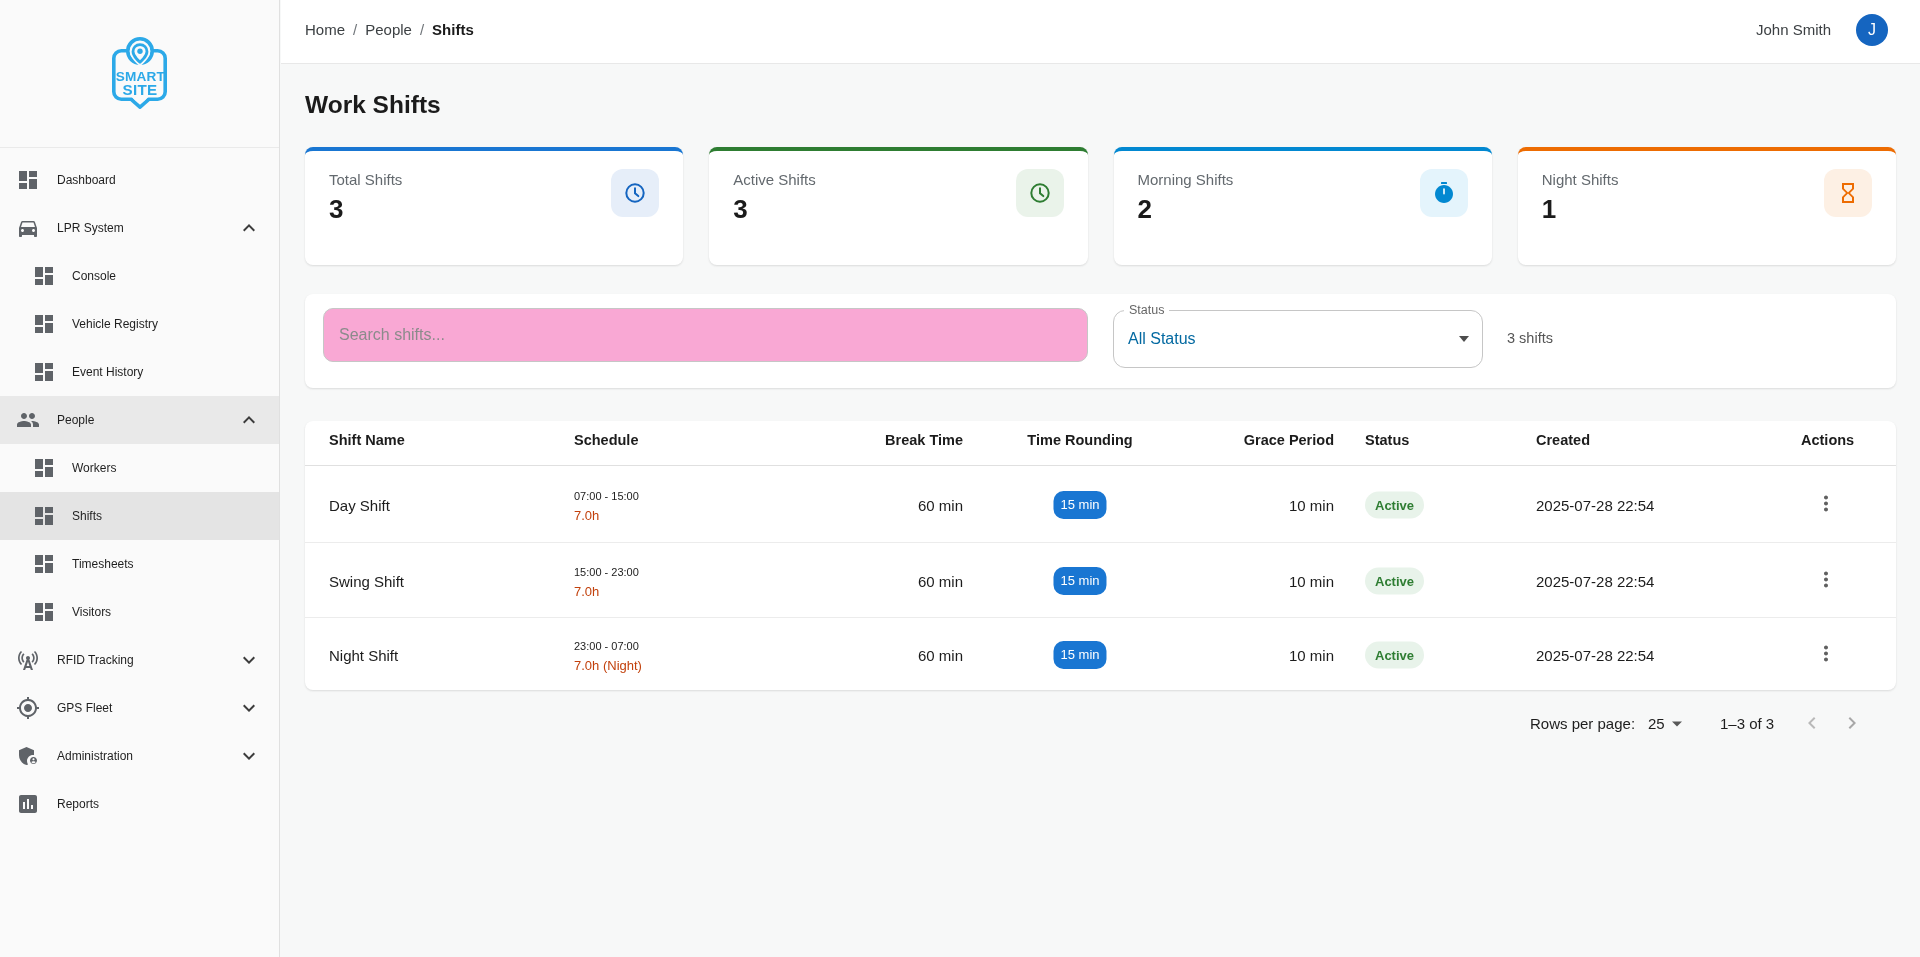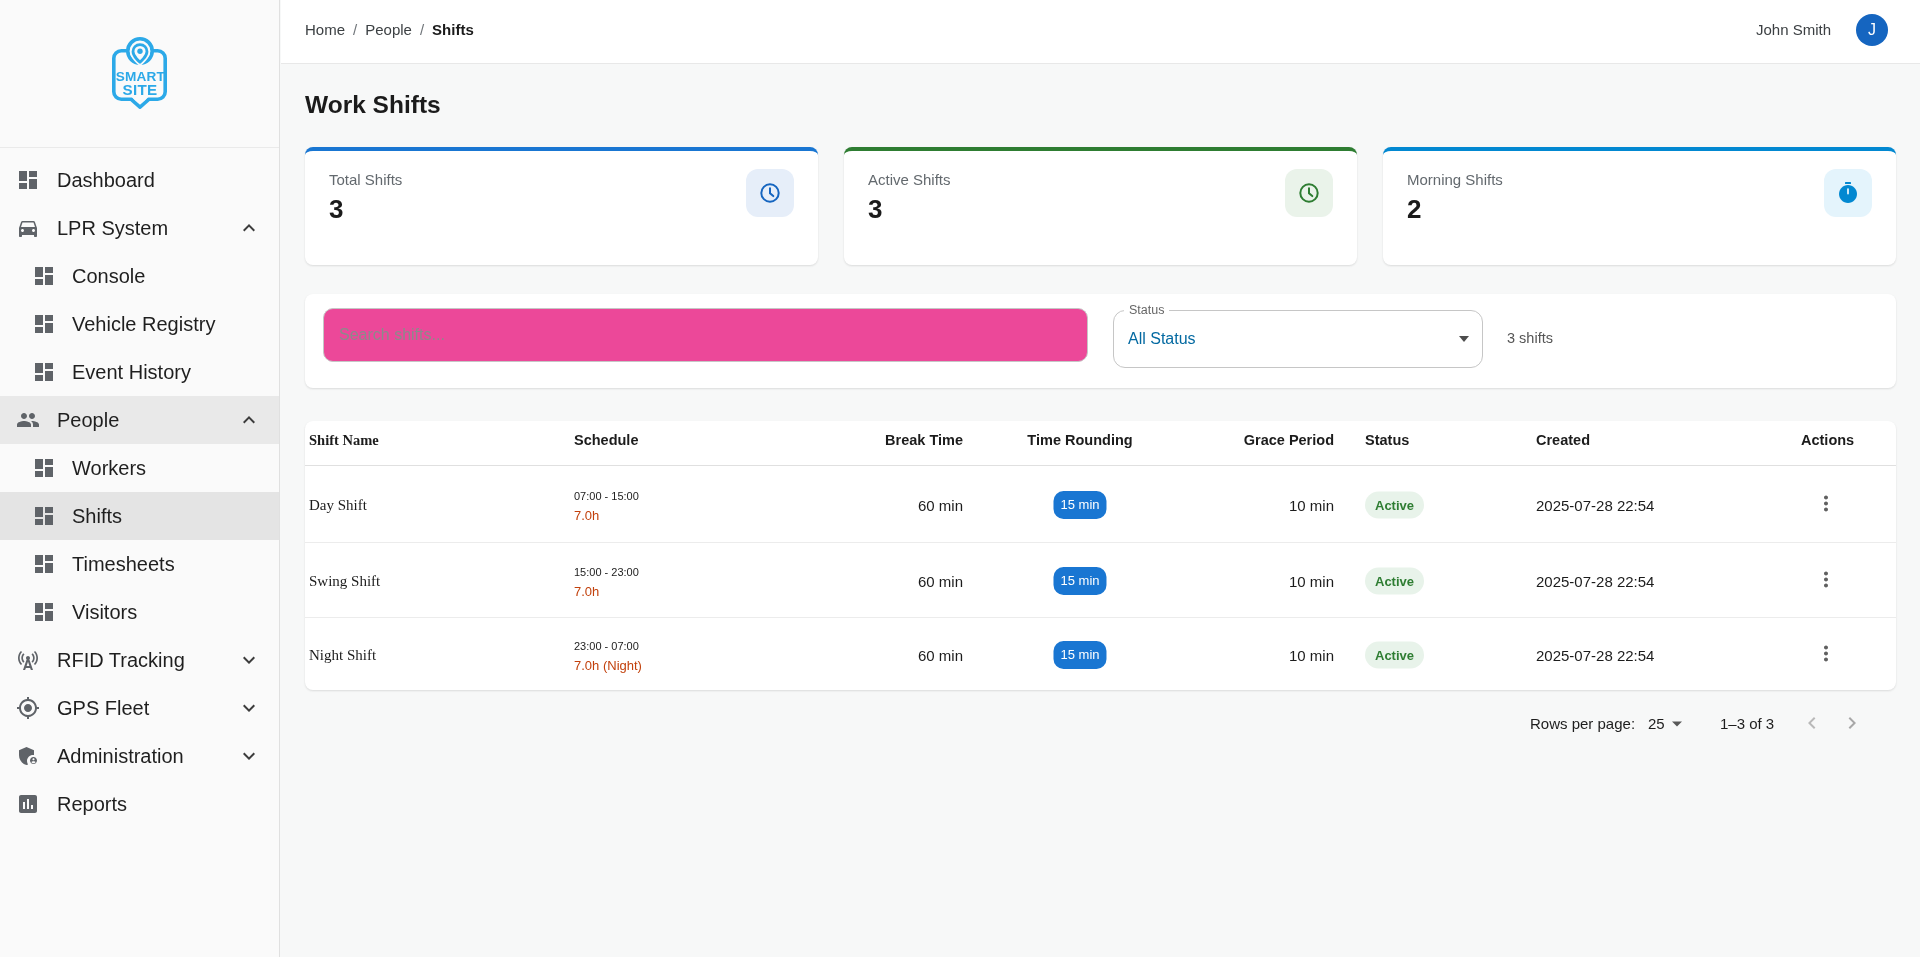--- a/index.html
+++ b/index.html
@@ -8,21 +8,21 @@
 body {
   width:1920px; height:957px; overflow:hidden;
   font-family:"Liberation Sans", sans-serif;
   background:#f7f8f8; color:#1c1c1c;
 }
 
 .sidebar { position:fixed; left:0; top:0; width:280px; height:957px; background:#fafafa; border-right:1px solid #e0e0e0; z-index:5; }
 .logobox { height:148px; border-bottom:1px solid #eaeaea; display:flex; align-items:center; justify-content:center; }
 .logobox svg { margin-top:-2px; }
 .nav { padding-top:8px; }
-.item { height:48px; display:flex; align-items:center; padding-left:16px; position:relative; font-size:20px; color:#1f1f1f; }
+.item { height:48px; display:flex; align-items:center; padding-left:16px; position:relative; font-size:12px; color:#1f1f1f; }
 .item svg.ic { width:24px; height:24px; fill:#5f6368; margin-right:17px; flex:none; }
 .item.sub { padding-left:32px; }
 .item.sub svg.ic { margin-right:16px; }
 .chev { position:absolute; right:18px; width:24px; height:24px; fill:#3c3c3c; }
 .item.open { background:#e9e9e9; }
 .item.sel { background:#e4e4e4; }
 
 .main { margin-left:281px; }
 .topbar { height:64px; background:#fff; border-bottom:1px solid #e8e8e8; display:flex; align-items:center; padding:0 32px 4px 24px;text-align:center; }
 .crumbs { font-size:15px; color:#3c4043; display:flex; align-items:center; }
@@ -39,38 +39,38 @@
 .card { flex:1; background:#fff; border-radius:8px; border-top:4px solid #1976d2; height:118px; position:relative; padding:18px 24px 0 24px; box-shadow:0 1px 2px rgba(0,0,0,.07),0 1px 3px rgba(0,0,0,.05); }
 .card .lbl { font-size:15px; line-height:21px; color:#63696e; }
 .card .num { font-size:26px; line-height:30px; font-weight:700; color:#1b1b1b; margin-top:4px; }
 .card .icbox { position:absolute; right:24px; top:18px; width:48px; height:48px; border-radius:12px; display:flex; align-items:center; justify-content:center; }
 .c1 { border-top-color:#1976d2; } .c1 .icbox { background:#e6eef9; }
 .c2 { border-top-color:#2e7d32; } .c2 .icbox { background:#eaf3ea; }
 .c3 { border-top-color:#0288d1; } .c3 .icbox { background:#e4f4fc; }
 .c4 { border-top-color:#ed6c02; } .c4 .icbox { background:#fdf0e4; }
 
 .filter { margin-top:29px; background:#fff; border-radius:8px; height:94px; position:relative; box-shadow:0 1px 2px rgba(0,0,0,.07),0 1px 3px rgba(0,0,0,.05); }
-.search { position:absolute; left:18px; top:14px; width:765px; height:54px; border:1px solid #c6c6c6; border-radius:10px; font-family:"Liberation Sans",sans-serif; font-size:16px; color:#1c1c1c; padding:0 15px; background:#ec4899; outline:none; }
+.search { position:absolute; left:18px; top:14px; width:765px; height:54px; border:1px solid #c6c6c6; border-radius:10px; font-family:"Liberation Sans",sans-serif; font-size:16px; color:#1c1c1c; padding:0 15px; background:#f9a8d4; outline:none; }
 .search::placeholder { color:#8b8b8b; opacity:1; }
 .selwrap { position:absolute; left:808px; top:16px; width:370px; height:58px; border:1px solid #c6c6c6; border-radius:12px; background:#fff; }
 .selwrap .flabel { position:absolute; top:-9px; left:10px; background:#fff; padding:0 5px; font-size:12.5px; color:#666; line-height:17px; }
 .selwrap .val { height:100%; display:flex; align-items:center; padding-left:14px; font-size:16px; color:#0369a1; }
 .selwrap .arr { position:absolute; right:13px; top:50%; margin-top:-3px; width:0; height:0; border-left:5.5px solid transparent; border-right:5.5px solid transparent; border-top:6px solid #4d4d4d; }
 .nshifts { position:absolute; left:1202px; top:0; height:88px; display:flex; align-items:center; font-size:14.5px; color:#555; }
 
 .tcard { margin-top:33px; background:#fff; border-radius:8px; height:269px; position:relative; box-shadow:0 1px 2px rgba(0,0,0,.07),0 1px 3px rgba(0,0,0,.05); }
 .thead { height:45px; border-bottom:1px solid #e0e0e0; position:relative; }
 .thead span { position:absolute; top:19px; transform:translateY(-50%); font-size:14.5px; font-weight:700; color:#1c1c1c; white-space:nowrap; }
 .thead .x-round { transform:translate(-50%,-50%); }
 .trow { height:77px; position:relative; border-bottom:1px solid #ececec; }
 .trow:nth-child(3) { height:75px; }
 .trow:nth-child(4) { height:72px; }
 .trow:last-child { border-bottom:none; }
 .cell { position:absolute; top:calc(50% + 1px); transform:translateY(-50%); font-size:15px; color:#1c1c1c; white-space:nowrap; }
-.x-name { left:4px;font-family:Liberation Serif, serif; }
+.x-name { left:24px; }
 .x-sched { left:269px; }
 .x-break { right:933px; text-align:right; }
 .x-round { left:775px; transform:translate(-50%,-50%); }
 .x-grace { right:562px; text-align:right; }
 .x-status { left:1060px; }
 .x-created { left:1231px; }
 .x-actions { left:1496px; }
 .x-dots { left:1521px; transform:translate(-50%,-50%); }
 .sub1 { font-size:11px; color:#1c1c1c; line-height:20px; }
 .sub2 { font-size:13px; color:#c2410c; line-height:18px; margin-top:2px; }
@@ -197,20 +197,29 @@
         <div class="icbox">
             <svg width="24" height="24" viewBox="0 0 24 24">
               <g fill="#0288d1">
                 <rect x="9" y="1" width="6" height="2" rx="0.5"></rect>
                 <path d="M12 4c-4.97 0-9 4.03-9 9s4.03 9 9 9 9-4.03 9-9-4.03-9-9-9z"></path>
               </g>
               <rect x="11.1" y="7.2" width="1.8" height="6.3" rx="0.9" fill="#e4f4fc"></rect>
             </svg>
           </div>
       </div>
+      <div class="card c4">
+        <div class="lbl">Night Shifts</div>
+        <div class="num">1</div>
+        <div class="icbox">
+            <svg width="24" height="24" viewBox="0 0 24 24" fill="#ed6c02">
+              <path d="M6 2v6h.01L6 8.01 10 12l-4 4 .01.01H6V22h12v-5.99h-.01L18 16l-4-4 4-3.99-.01-.01H18V2H6zm10 14.5V20H8v-3.5l4-4 4 4zm-4-5l-4-4V4h8v3.5l-4 4z"></path>
+            </svg>
+          </div>
+      </div>
     </div>
     <div class="filter">
       <input class="search" placeholder="Search shifts..." value="" style="">
       <div class="selwrap">
           <span class="flabel">Status</span>
           <div class="val">All Status</div>
           <span class="arr"></span>
         </div>
       <div class="nshifts">3 shifts</div>
     </div>

